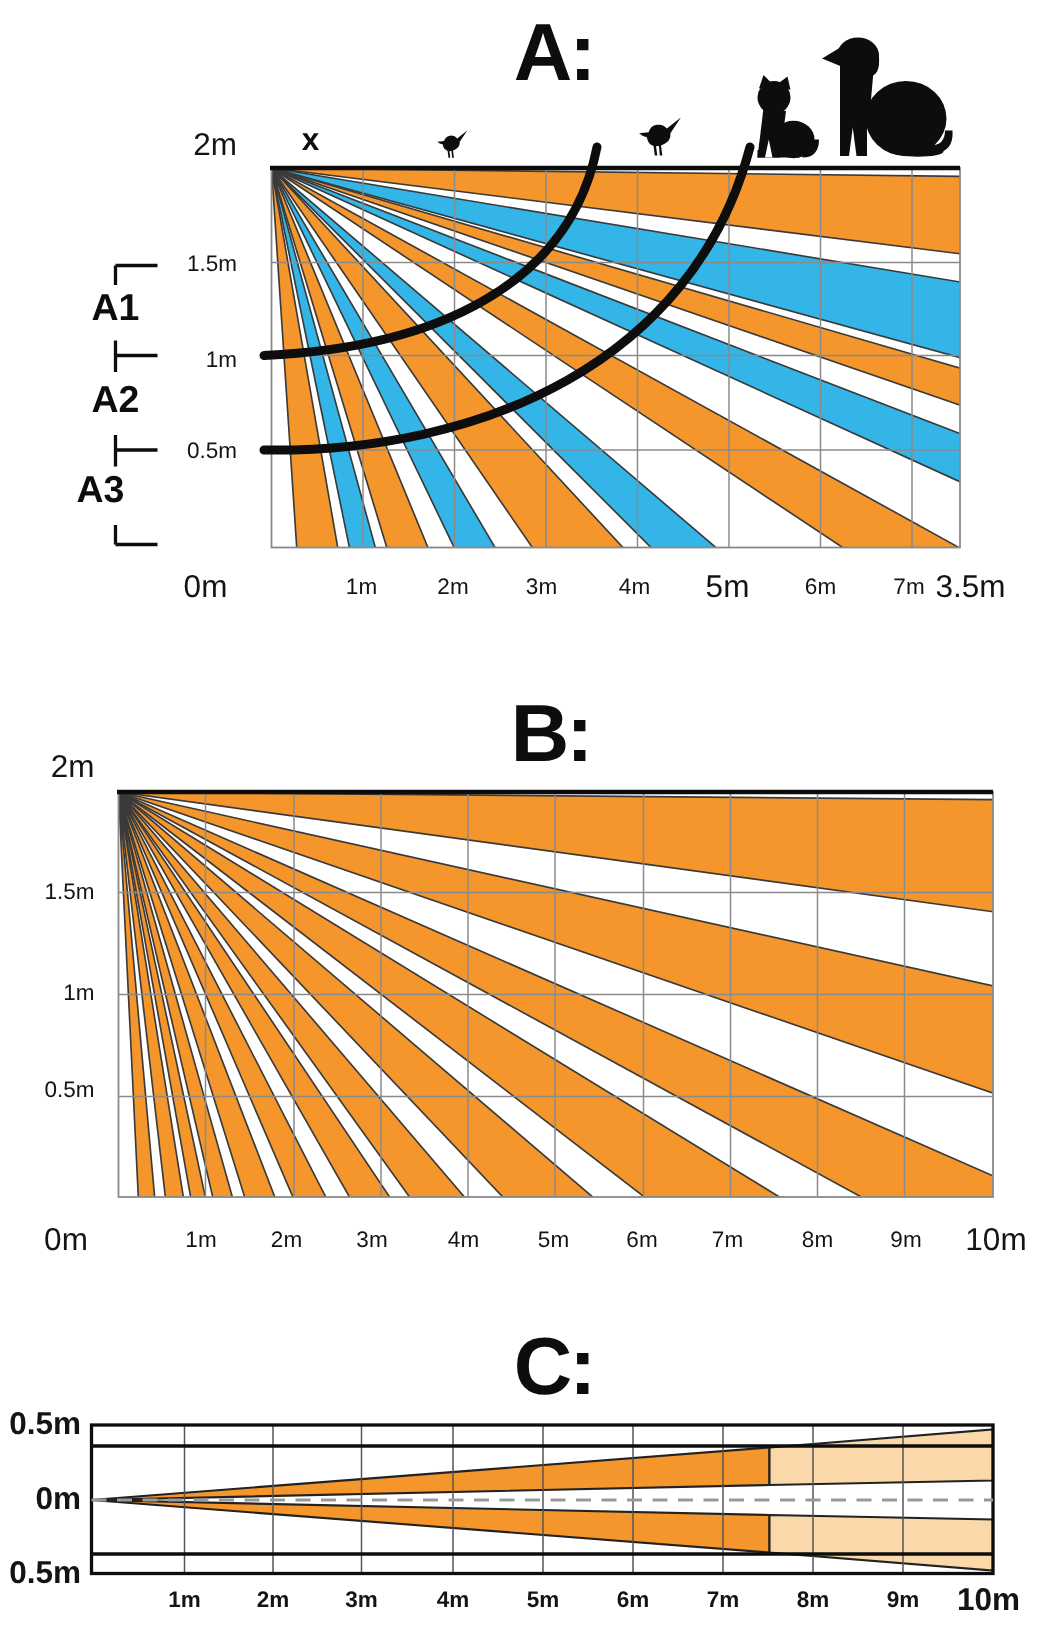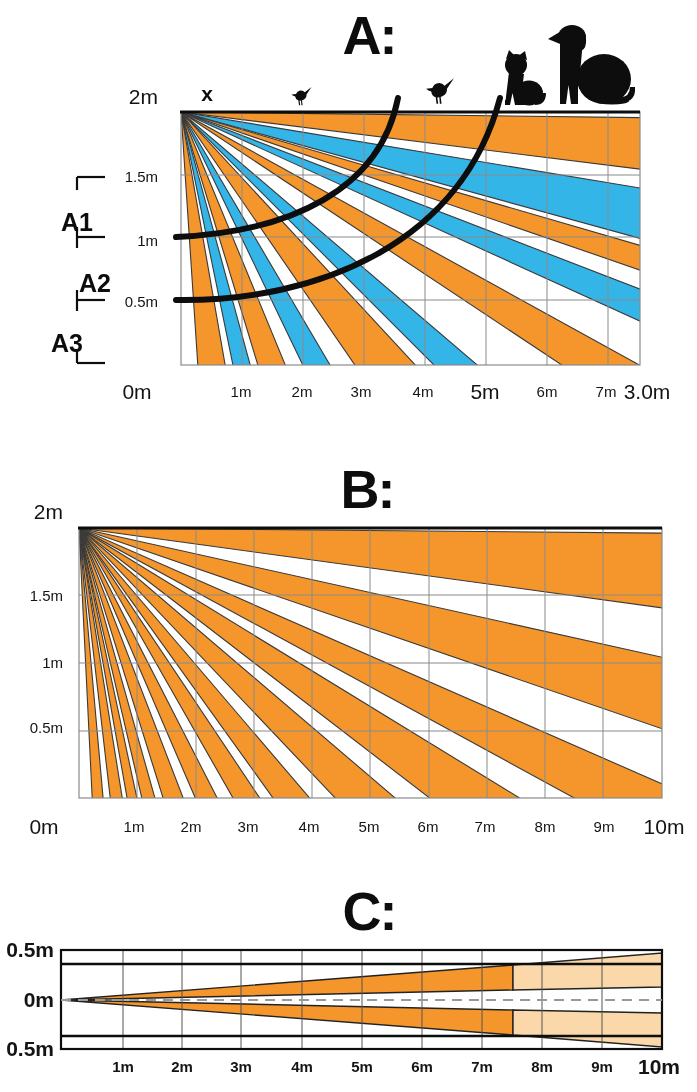--- a/index.html
+++ b/index.html
@@ -8,21 +8,21 @@
   .ttl{position:absolute;transform:translateX(-50%);font-weight:bold;color:#0d0d0d;
        font-size:54px;letter-spacing:-2px;line-height:1;}
   #title-a{left:369px;top:8px;}
   #title-b{left:367px;top:462px;}
   #title-c{left:369px;top:884px;}
   .lbl{position:absolute;color:#141414;font-size:15px;white-space:nowrap;}
   .lbl.big{font-size:21px;}
   .lbl.cx{transform:translateX(-50%);}
   .lbl.right{transform:translate(-100%,-50%);}
   .lbl.bold{font-weight:bold;}
-  .zone{position:absolute;transform:translate(-50%,-50%);font-weight:bold;font-size:25px;color:#0d0d0d;margin-top:16px;}
+  .zone{position:absolute;transform:translate(-50%,-50%);font-weight:bold;font-size:25px;color:#0d0d0d;}
   #xmark{position:absolute;font-weight:bold;font-size:21px;color:#0d0d0d;transform:translateX(-50%);}
   svg{position:absolute;left:0;top:0;}
   .animal{position:absolute;}
 </style>
 </head>
 <body>
 
 <div id="stage">
 
   <svg id="scene" width="697" height="1092" viewBox="0 0 697 1092">
@@ -169,21 +169,21 @@
 
   <div id="labels">
       <span class="lbl cx big" style="left: 137px; top: 380px;">0m</span>
       <span class="lbl cx" style="left: 241px; top: 383px;">1m</span>
       <span class="lbl cx" style="left: 302px; top: 383px;">2m</span>
       <span class="lbl cx" style="left: 361px; top: 383px;">3m</span>
       <span class="lbl cx" style="left: 423px; top: 383px;">4m</span>
       <span class="lbl cx big" style="left: 485px; top: 380px;">5m</span>
       <span class="lbl cx" style="left: 547px; top: 383px;">6m</span>
       <span class="lbl cx" style="left: 606px; top: 383px;">7m</span>
-      <span class="lbl cx big" style="left: 647px; top: 380px;">3.0m</span>
+      <span class="lbl cx big" style="left: 647px; top: 380px;">3.5m</span>
       <span class="lbl right big" style="left: 158px; top: 97px;">2m</span>
       <span class="lbl right" style="left: 158px; top: 176px;">1.5m</span>
       <span class="lbl right" style="left: 158px; top: 240px;">1m</span>
       <span class="lbl right" style="left: 158px; top: 301px;">0.5m</span>
       <span class="lbl cx big" style="left: 44px; top: 815px;">0m</span>
       <span class="lbl cx" style="left: 134px; top: 818px;">1m</span>
       <span class="lbl cx" style="left: 191px; top: 818px;">2m</span>
       <span class="lbl cx" style="left: 248px; top: 818px;">3m</span>
       <span class="lbl cx" style="left: 309px; top: 818px;">4m</span>
       <span class="lbl cx" style="left: 369px; top: 818px;">5m</span>
@@ -203,17 +203,17 @@
       <span class="lbl cx bold" style="left: 362px; top: 1058px;">5m</span>
       <span class="lbl cx bold" style="left: 422px; top: 1058px;">6m</span>
       <span class="lbl cx bold" style="left: 482px; top: 1058px;">7m</span>
       <span class="lbl cx bold" style="left: 542px; top: 1058px;">8m</span>
       <span class="lbl cx bold" style="left: 602px; top: 1058px;">9m</span>
       <span class="lbl cx big bold" style="left: 659px; top: 1055px;">10m</span>
       <span class="lbl right big bold" style="left: 54px; top: 950px;">0.5m</span>
       <span class="lbl right big bold" style="left: 54px; top: 1000px;">0m</span>
       <span class="lbl right big bold" style="left: 54px; top: 1049px;">0.5m</span>
       <div class="zone" style="left: 77px; top: 206px;">A1</div>
-      <div class="zone" style="left: 95px; top: 267px;">A2</div>
+      <div class="zone" style="left: 77px; top: 267px;">A2</div>
       <div class="zone" style="left: 67px; top: 327px;">A3</div>
     </div>
 
 </div>
 
 </body></html>

